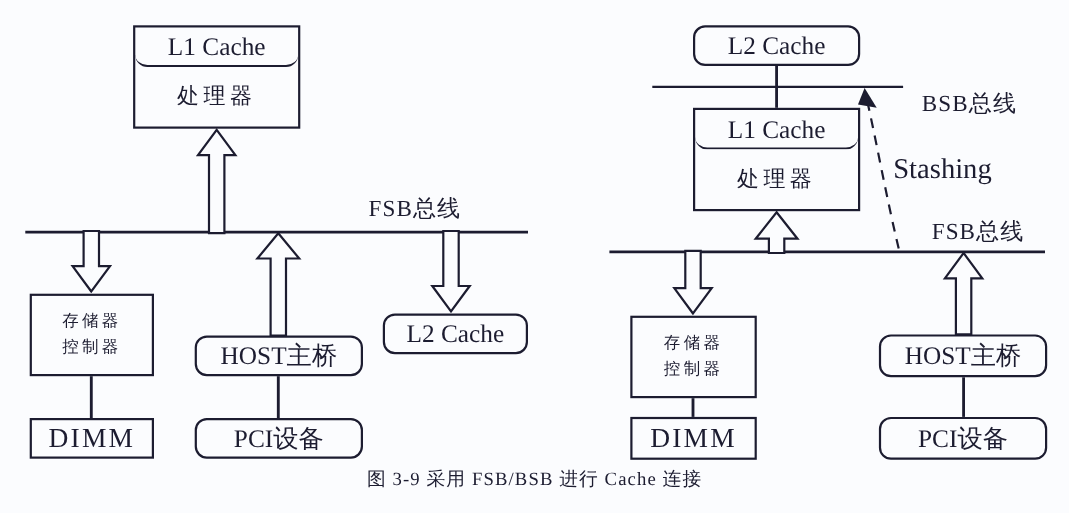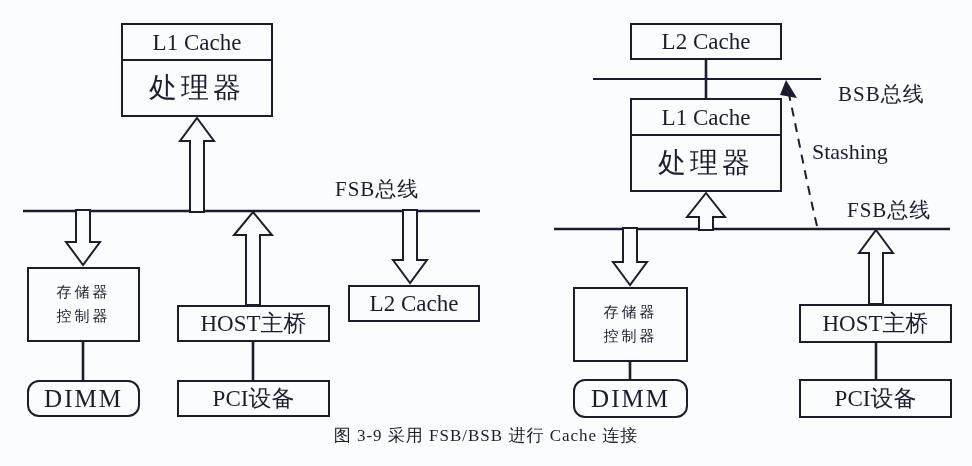--- a/index.html
+++ b/index.html
@@ -26,24 +26,24 @@
     display:flex;align-items:center;justify-content:center;
     box-sizing:border-box;
   }
   .cell.top{height:36px;border-bottom:2px solid #1c1c30;}
   .cell.bottom{flex:1;}
   .lbl{
     position:absolute;
     white-space:nowrap;
     line-height:1;
   }
-  .fs23{font-size:23px;}
-  .fs24{font-size:28px;letter-spacing:4px;}
+  .fs23{font-size:23px;border-radius:11px;}
+  .fs24{font-size:20px;letter-spacing:4px;}
   .fs21{font-size:21px;letter-spacing:1px;}
-  .fs25{font-size:25px;letter-spacing:2px;border-radius:12px;}
+  .fs25{font-size:25px;letter-spacing:2px;}
   .two-line{font-size:15px;line-height:1.55;letter-spacing:3px;}
   #caption{
     position:absolute;left:0;right:0;top:424px;
     text-align:center;font-size:17px;letter-spacing:1px;
   }
 </style>
 </head>
 <body>
 
 <div id="stage">
@@ -93,21 +93,21 @@
 
   <div class="box fs23" style="left:630px;top:23px;width:152px;height:37px;">L2 Cache</div>
 
   <div class="lbl fs21" style="left:838px;top:84px;">BSB总线</div>
 
   <div class="box split" style="left:630px;top:98px;width:152px;height:94px;">
     <div class="cell top fs23">L1 Cache</div>
     <div class="cell bottom fs24">处理器</div>
   </div>
 
-  <div class="lbl" style="left:812px;top:141px;font-size:22px;text-align:right;">Stashing</div>
+  <div class="lbl" style="left:812px;top:141px;font-size:26px;text-align:right;">Stashing</div>
 
   <div class="lbl fs21" style="left:847px;top:200px;">FSB总线</div>
 
   <div class="box two-line" style="left:573px;top:287px;width:115px;height:75px;flex-direction:column;">
     <span>存储器</span>
     <span>控制器</span>
   </div>
 
   <div class="box fs25" style="left:573px;top:379px;width:115px;height:39px;">DIMM</div>
 

